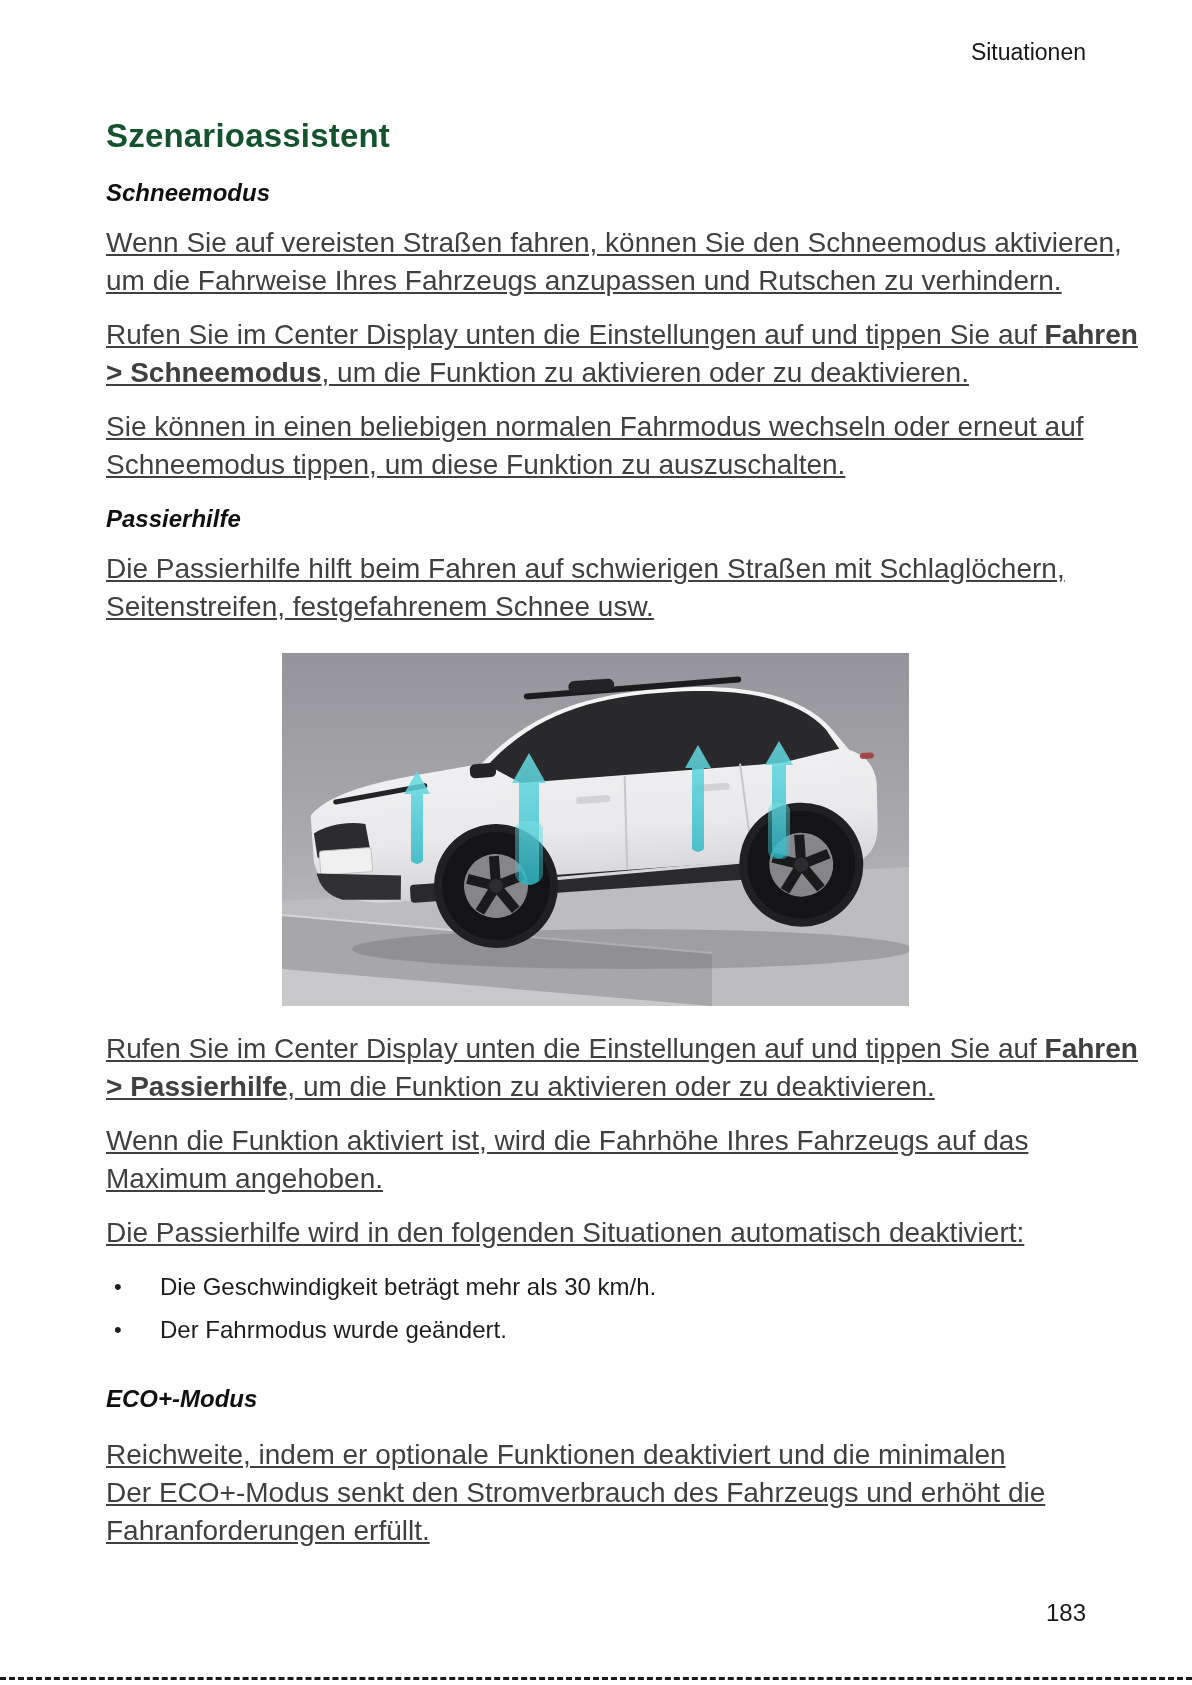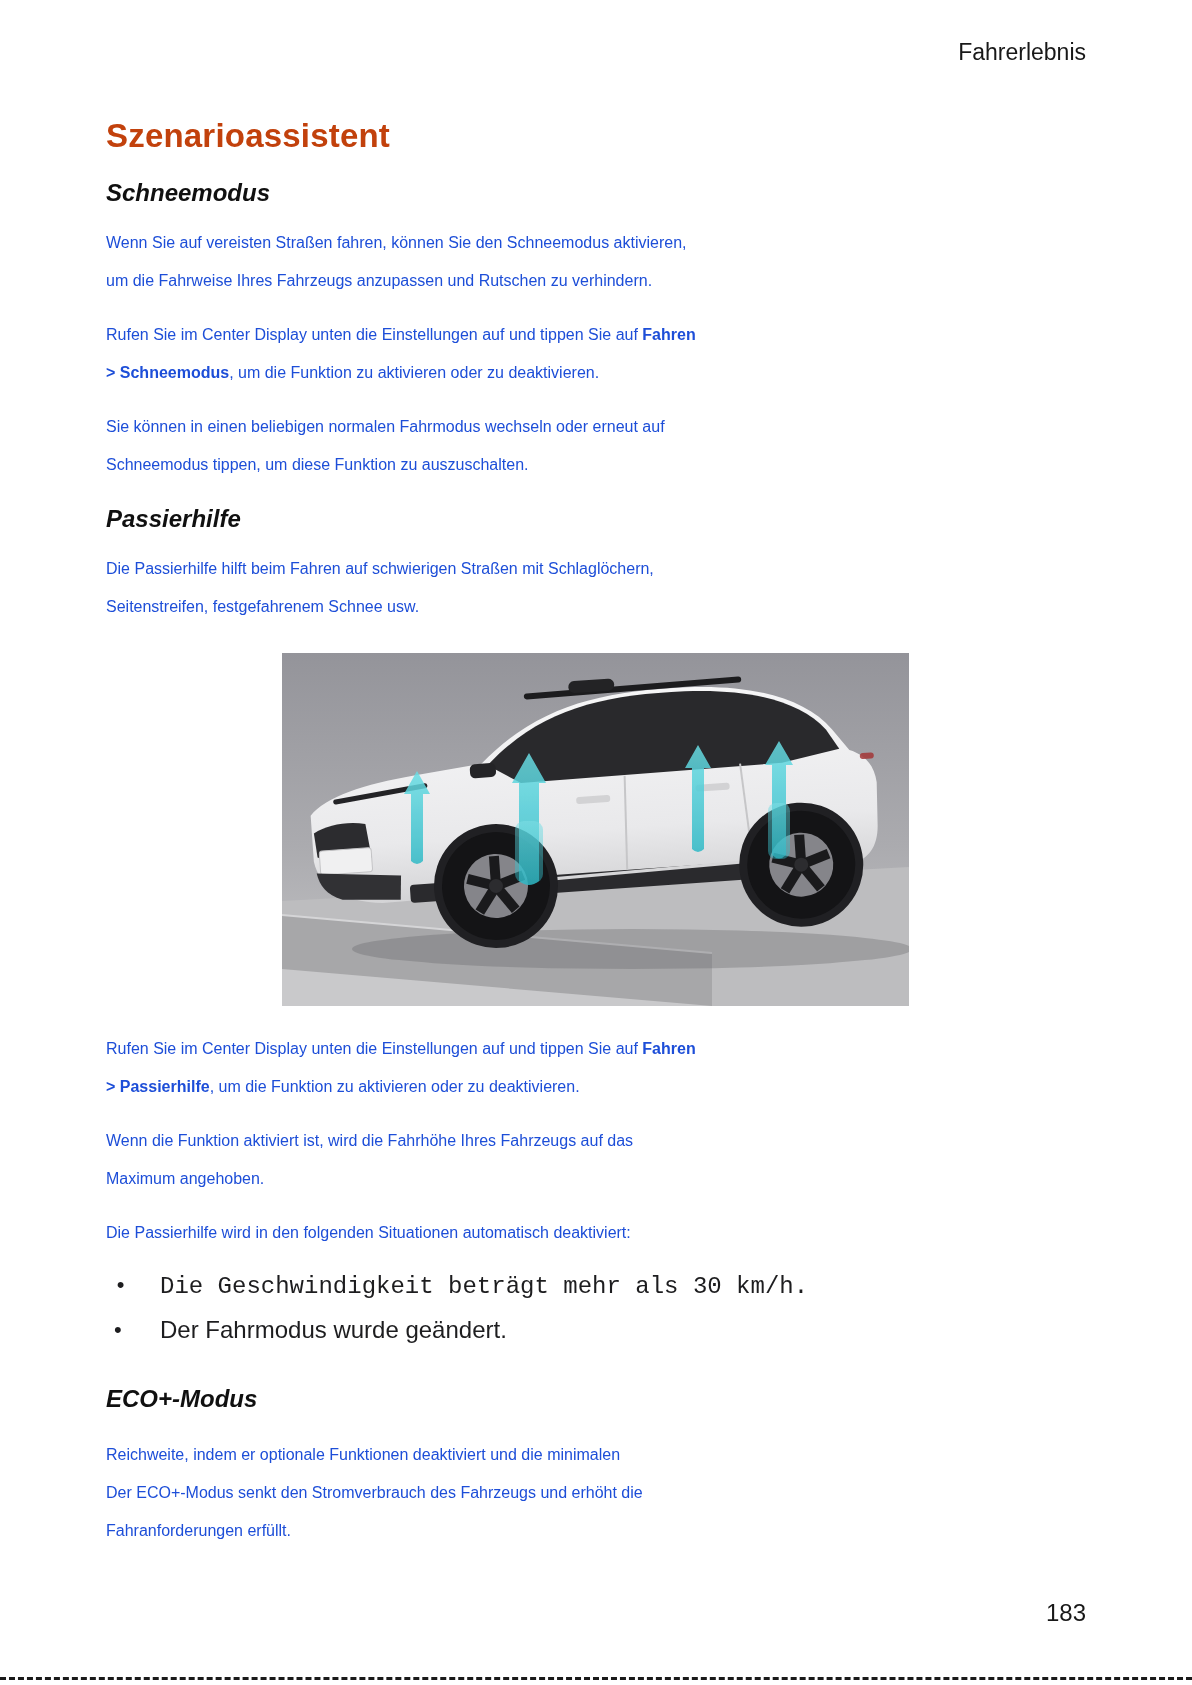--- a/index.html
+++ b/index.html
@@ -16,54 +16,54 @@
   .running-header {
     margin:0; padding-top:38px;
     text-align:right;
     font-size:23px; line-height:28px;
     font-weight:400; color:#181818;
   }
   h1.page-title {
     margin:48px 0 12px;
     font-size:33px; line-height:44px;
     font-weight:700;
-    color:#c2410c;
+    color:#14532d;
     letter-spacing:.2px;
   }
   h2.sec {
     margin:20px 0 0;
     font-size:24px; line-height:30px;
     font-weight:700; font-style:italic;
     color:#101010;
   }
   h2.sec.tight { margin-top:20px; }
   h2.sec.eco { margin-top:35px; }
   p.body {
     margin:16px 0 0;
-    font-size:16px; line-height:38px;
-    font-weight:400; color:#1d4ed8;
+    font-size:28px; line-height:38px;
+    font-weight:400; color:#404040;text-decoration:underline;
   }
   p.body.after-img { margin-top:24px; }
   p.body.eco-p { margin-top:22px; }
   .line { display:block; white-space:nowrap; }
   b { font-weight:700; }
 
   ul.plain {
     list-style:none;
     margin:16px 0 0; padding:0;
     font-size:24px; color:#1d1d1f;
   }
   ul.plain li {
     position:relative;
     padding-left:54px;
     line-height:38px;
     margin-top:5px;
     white-space:nowrap;
   }
-  ul.plain li:first-child { margin-top:8px;font-family:Liberation Mono, monospace; }
+  ul.plain li:first-child { margin-top:8px; }
   ul.plain li::before {
     content:"\2022";
     position:absolute; left:8px; top:0;
     font-size:22px;
   }
 
   .figure {
     margin:27px 0 0 176px;
     width:627px; height:353px;
     line-height:0;
@@ -80,21 +80,21 @@
     left:0; right:0; top:1677px;
     border-top:3px dashed #1a1a1a;
     height:0;
   }
 </style>
 </head>
 <body>
 
 <div class="content">
 
-  <p class="running-header">Fahrerlebnis</p>
+  <p class="running-header">Situationen</p>
 
   <h1 class="page-title">Szenarioassistent</h1>
 
   <h2 class="sec">Schneemodus</h2>
 
   <p class="body">
     <span class="line">Wenn Sie auf vereisten Straßen fahren, können Sie den Schneemodus aktivieren,</span>
     <span class="line">um die Fahrweise Ihres Fahrzeugs anzupassen und Rutschen zu verhindern.</span>
   </p>
 

